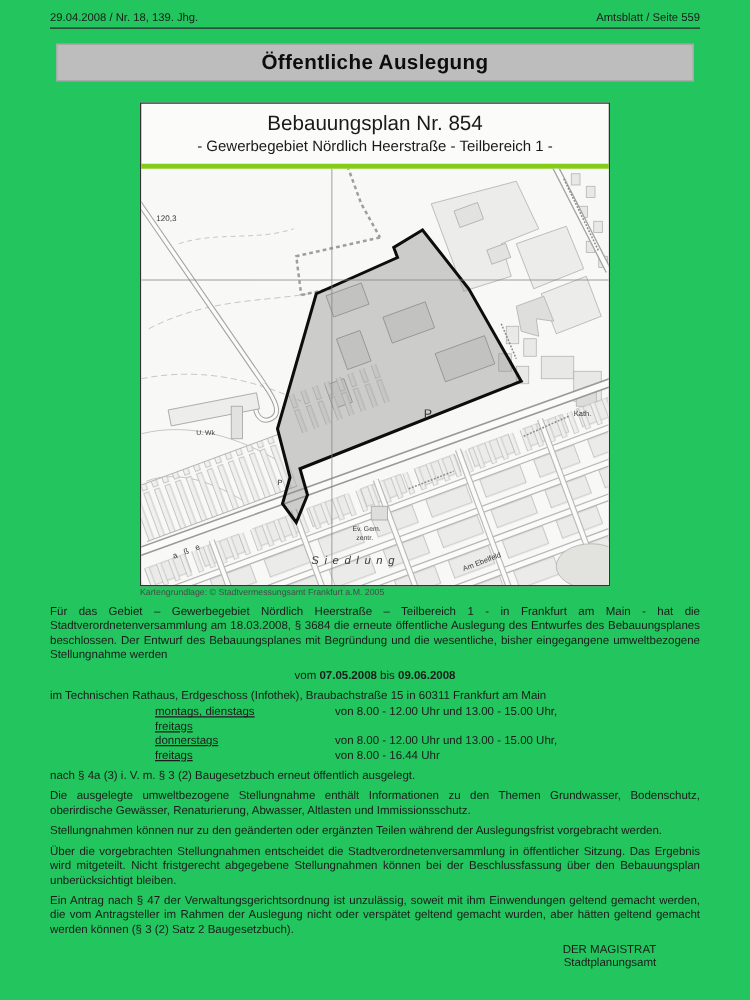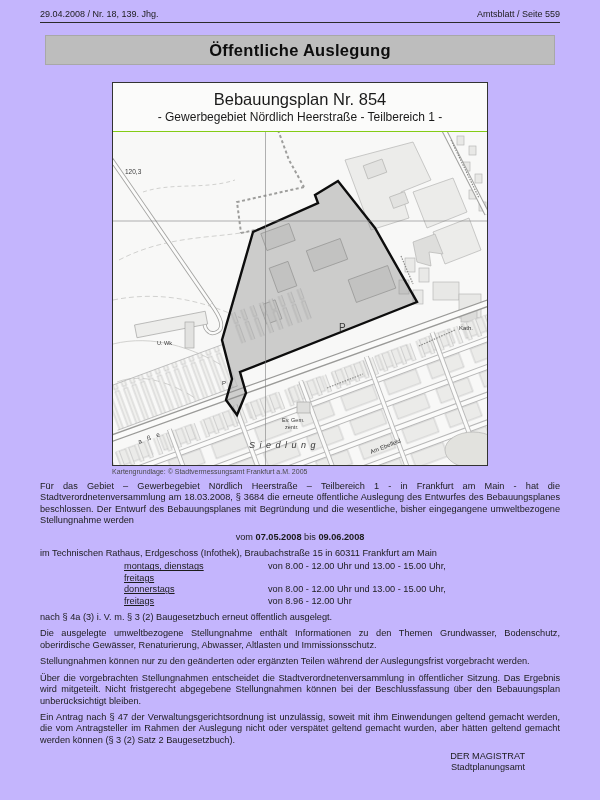--- a/index.html
+++ b/index.html
@@ -1,27 +1,27 @@
 <!DOCTYPE html>
 <html><head>
 <meta charset="utf-8">
 <style>
   html,body{margin:0;padding:0;background:#e8e8e8;}
   .page{
-    position:relative;width:600px;height:800px;margin:0 auto;background:#c4b5fd;
+    position:relative;width:600px;height:800px;margin:0 auto;background:#22c55e;
     font-family:"Liberation Sans","DejaVu Sans",sans-serif;color:#1c1c1c;overflow:hidden;
   }
   .content{padding:0 40px;}
   .page-header{display:flex;justify-content:space-between;align-items:flex-end;
     font-size:9px;padding:9px 0 3px;border-bottom:1px solid #2a2a2a;}
   .banner{margin:12px 5px 0;background:#bdbdbd;border:1px solid #a8a8a8;
     height:28px;display:flex;align-items:center;justify-content:center;}
   .banner .t{font-weight:bold;font-size:16.5px;letter-spacing:.3px;color:#0d0d0d;}
   .figure{width:376px;margin:17px auto 0;border:1px solid #333;box-sizing:border-box;background:#fbfbfa;}
-  .fig-title{ text-align:center;padding:7px 4px 6px;border-bottom:1px solid #84cc16;}
+  .fig-title{ text-align:center;padding:7px 4px 6px;border-bottom:4px solid #84cc16;}
   .fig-title .h1{font-size:16.5px;line-height:19px;color:#1a1a1a;}
   .fig-title .h2{font-size:12px;line-height:15px;margin-top:1px;color:#1a1a1a;}
   .mapwrap{display:block;width:374px;height:333px;}
   .fig-caption{width:376px;margin:2px auto 0;font-size:7px;color:#4a4a4a;}
   .bodytext{font-size:9.2px;line-height:11.4px;text-align:justify;}
   .bodytext p{margin:5px 0 0;}
   .bodytext .first{margin-top:6px;}
   .centerline{text-align:center;margin-top:5px;font-size:9.2px;}
   .centerline b{font-weight:bold;}
   .loc{margin-top:5px;font-size:9.2px;}
@@ -229,21 +229,21 @@
         </div>
         <div class="row">
           <span class="days">freitags</span>
         </div>
         <div class="row">
           <span class="days">donnerstags</span>
           <span class="hours">von 8.00 - 12.00 Uhr und 13.00 - 15.00 Uhr,</span>
         </div>
         <div class="row">
           <span class="days">freitags</span>
-          <span class="hours">von 8.96 - 12.00 Uhr</span>
+          <span class="hours">von 8.00 - 16.44 Uhr</span>
         </div>
       </div>
 
       <p>nach § 4a (3) i. V. m. § 3 (2) Baugesetzbuch erneut öffentlich ausgelegt.</p>
       <p>Die ausgelegte umweltbezogene Stellungnahme enthält Informationen zu den Themen Grundwasser, Bodenschutz, oberirdische Gewässer, Renaturierung, Abwasser, Altlasten und Immissionsschutz.</p>
       <p>Stellungnahmen können nur zu den geänderten oder ergänzten Teilen während der Auslegungsfrist vorgebracht werden.</p>
       <p>Über die vorgebrachten Stellungnahmen entscheidet die Stadtverordnetenversammlung in öffentlicher Sitzung. Das Ergebnis wird mitgeteilt. Nicht fristgerecht abgegebene Stellungnahmen können bei der Beschlussfassung über den Bebauungsplan unberücksichtigt bleiben.</p>
       <p>Ein Antrag nach § 47 der Verwaltungsgerichtsordnung ist unzulässig, soweit mit ihm Einwendungen geltend gemacht werden, die vom Antragsteller im Rahmen der Auslegung nicht oder verspätet geltend gemacht wurden, aber hätten geltend gemacht werden können (§ 3 (2) Satz 2 Baugesetzbuch).</p>
     </div>
 

